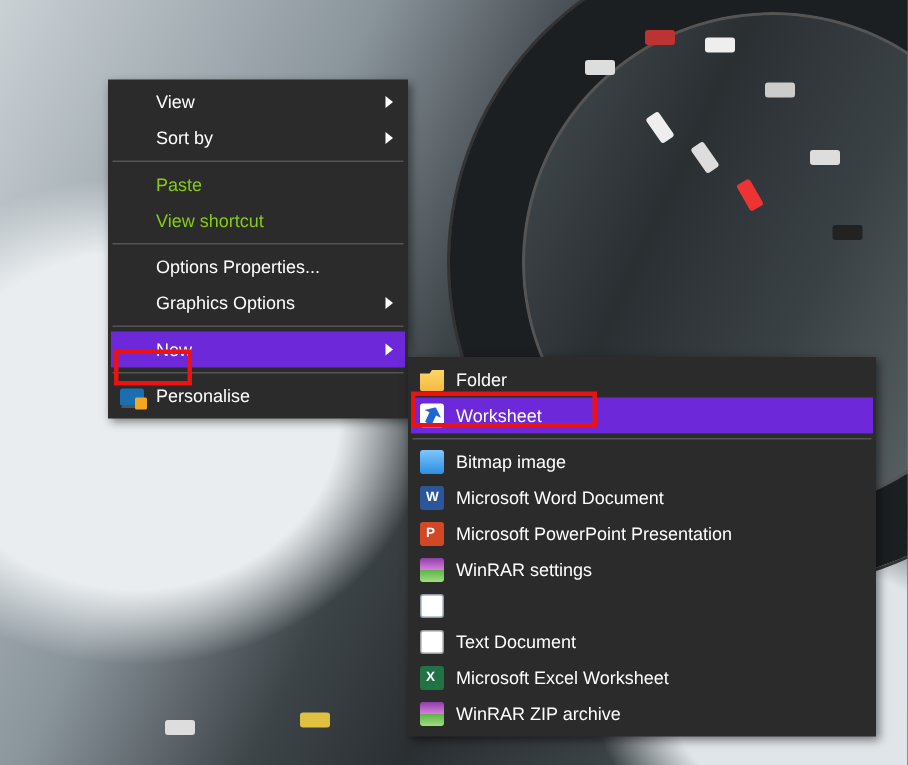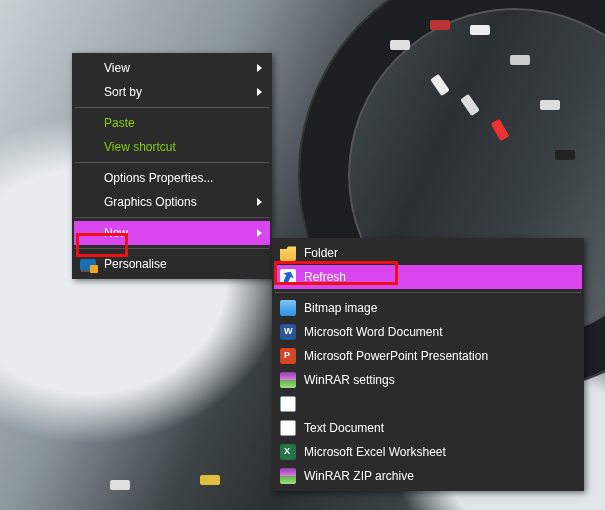--- a/index.html
+++ b/index.html
@@ -41,21 +41,21 @@
 
   .mi {
     display: flex;
     align-items: center;
     height: 24px;
     padding: 0 8px 0 30px;
     position: relative;
     cursor: default;
     white-space: nowrap;
   }
-  .mi.hover { background: #d946ef; text-align: center; }
+  .mi.hover { background: #6d28d9; text-align: center; }
   .mi.disabled { color: #84cc16; }
   .sep { height: 1px; background: #555; margin: 3px 1px; }
 
   .icon-slot {
     position: absolute; left: 6px; top: 50%; transform: translateY(-50%);
     width: 16px; height: 16px;
     display: flex; align-items: center; justify-content: center;
   }
   .chev {
     position: absolute; right: 8px; top: 50%; transform: translateY(-50%);
@@ -151,21 +151,21 @@
   <div class="mi">
     <span class="icon-slot">
         <span class="fi fi-folder"></span>
       </span>
     <span>Folder</span>
   </div>
   <div class="mi hover">
     <span class="icon-slot">
         <span class="fi fi-shortcut"></span>
       </span>
-    <span>Refresh</span>
+    <span>Worksheet</span>
   </div>
   <div class="sep"></div>
   <div class="mi">
     <span class="icon-slot">
         <span class="fi fi-bmp"></span>
       </span>
     <span>Bitmap image</span>
   </div>
   <div class="mi">
     <span class="icon-slot">

